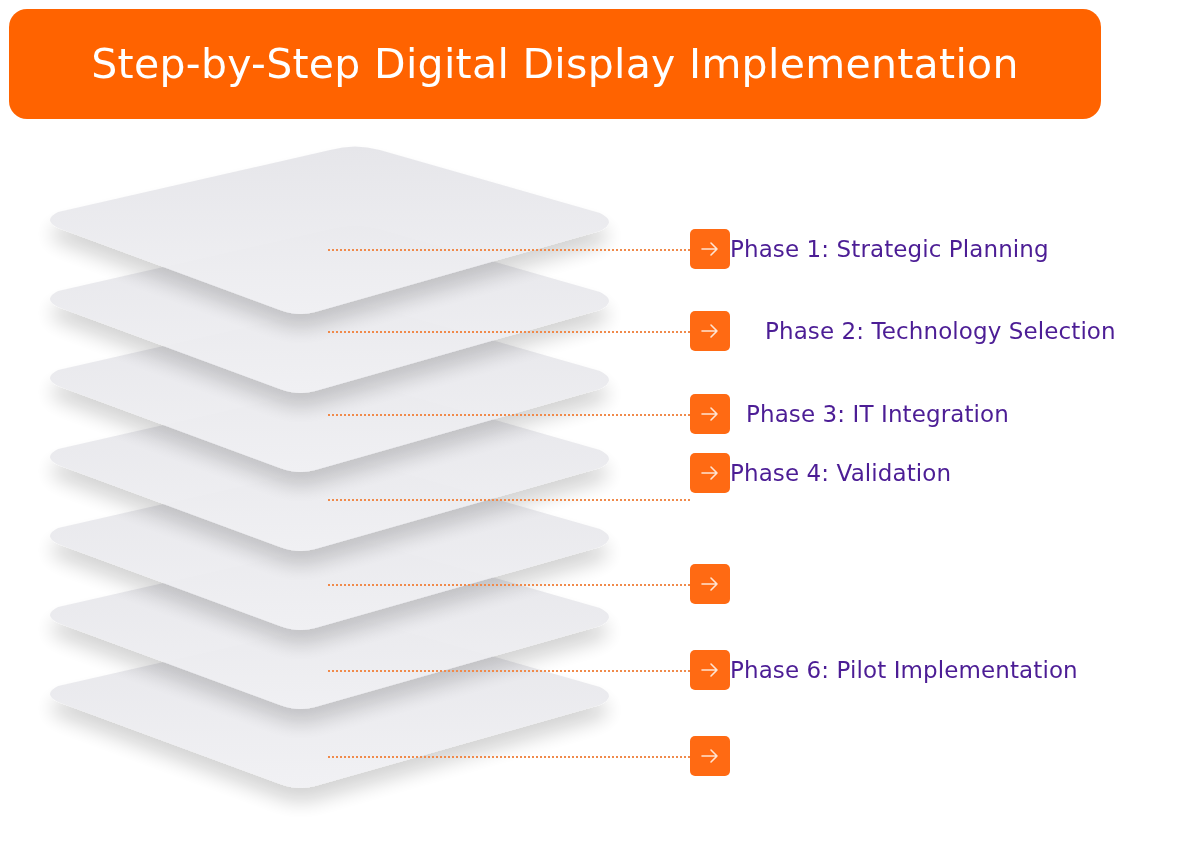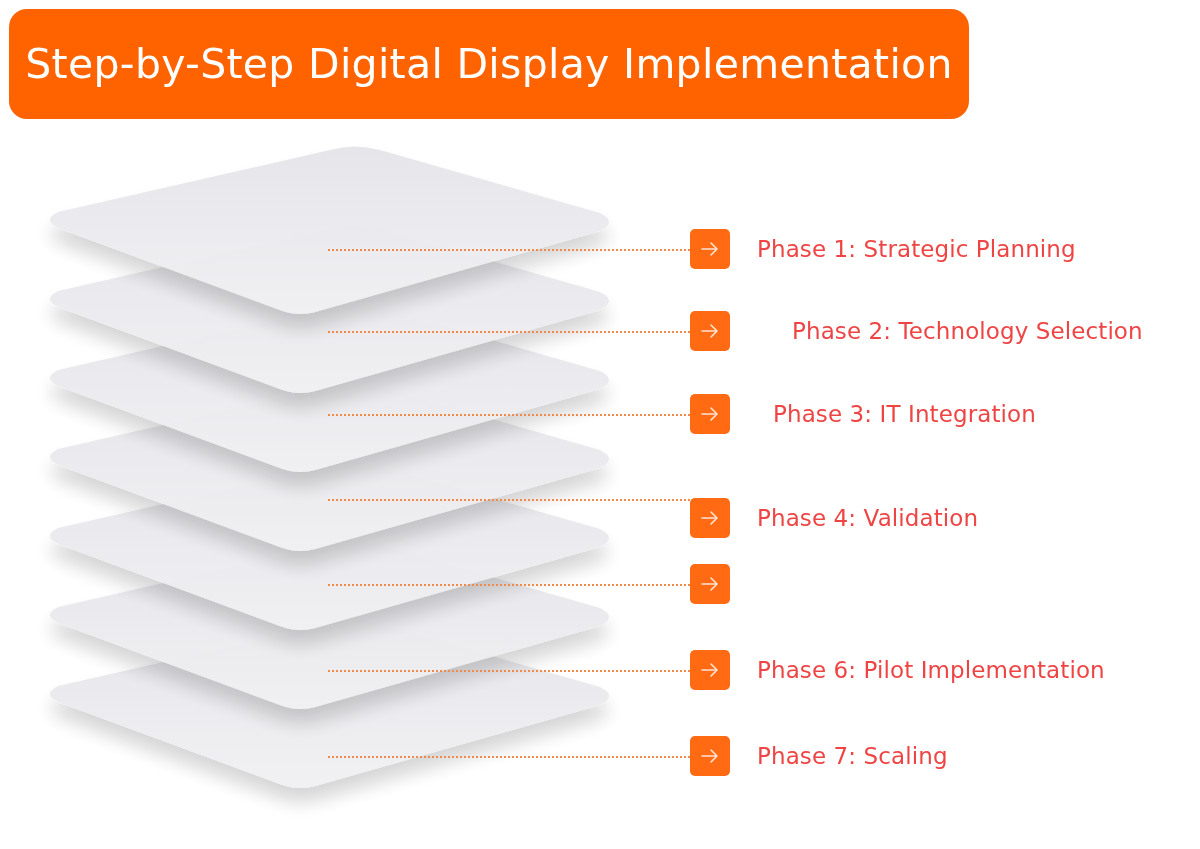--- a/index.html
+++ b/index.html
@@ -1,36 +1,36 @@
 <!DOCTYPE html>
 <html><head>
 <meta charset="utf-8">
 <style>
   * { box-sizing: border-box; margin: 0; padding: 0; }
   html, body { width: 1200px; height: 849px; background: #ffffff; overflow: hidden; }
   body { position: relative; font-family: "Liberation Sans", "DejaVu Sans", sans-serif; }
   .header {
-    position: absolute; left: 9px; top: 9px; width: 960px; height: 110px;
+    position: absolute; left: 9px; top: 9px; width: 1092px; height: 110px;
     background: #ff6300; border-radius: 18px;
     display: flex; align-items: center; justify-content: center;
   }
   .header-title {
     color: #ffffff; font-size: 41px; font-weight: 400; letter-spacing: 0.3px;
     font-family: "DejaVu Sans", "Liberation Sans", sans-serif;
   }
   .stack { position: absolute; left: 0; top: 0; width: 1200px; height: 849px; }
   .stack svg { position: absolute; left: 0; top: 0; }
   .phase-row { position: absolute; left: 690px; height: 40px; display: flex; align-items: center; }
   .arrow-box {
     width: 40px; height: 40px; border-radius: 5px; background: #ff6a13;
     display: flex; align-items: center; justify-content: center;
   }
   .arrow-box svg { display: block; }
   .phase-label {
-    margin-left: 27px; font-size: 23px; color: #ef4444; white-space: nowrap;
+    font-size: 23px; color: #4c1d95; white-space: nowrap;
     font-family: "DejaVu Sans", "Liberation Sans", sans-serif; letter-spacing: 0.1px;
   }
   .dots {
     position: absolute; left: 328px; width: 362px; height: 0;
     border-top: 2px dotted #f08a4b;
   }
 </style>
 </head>
 <body>
 
@@ -107,21 +107,21 @@
   <span class="phase-label">Phase 2: Technology Selection</span>
 </div>
 <div class="phase-row" style="top:394px;gap:16px;">
   <div class="arrow-box">
     <svg width="20" height="16" viewBox="0 0 20 16">
         <path d="M2 8 H17 M11 2 L17 8 L11 14" stroke="#ffe4d2" stroke-width="1.6" fill="none" stroke-linecap="round" stroke-linejoin="round"></path>
       </svg>
   </div>
   <span class="phase-label">Phase 3: IT Integration</span>
 </div>
-<div class="phase-row" style="top:498px;">
+<div class="phase-row" style="top:453px;">
   <div class="arrow-box">
     <svg width="20" height="16" viewBox="0 0 20 16">
         <path d="M2 8 H17 M11 2 L17 8 L11 14" stroke="#ffe4d2" stroke-width="1.6" fill="none" stroke-linecap="round" stroke-linejoin="round"></path>
       </svg>
   </div>
   <span class="phase-label">Phase 4: Validation</span>
 </div>
 <div class="phase-row" style="top:564px;">
   <div class="arrow-box">
     <svg width="20" height="16" viewBox="0 0 20 16">
@@ -136,14 +136,13 @@
       </svg>
   </div>
   <span class="phase-label">Phase 6: Pilot Implementation</span>
 </div>
 <div class="phase-row" style="top:736px;">
   <div class="arrow-box">
     <svg width="20" height="16" viewBox="0 0 20 16">
         <path d="M2 8 H17 M11 2 L17 8 L11 14" stroke="#ffe4d2" stroke-width="1.6" fill="none" stroke-linecap="round" stroke-linejoin="round"></path>
       </svg>
   </div>
-  <span class="phase-label">Phase 7: Scaling</span>
 </div>
 
 </body></html>

